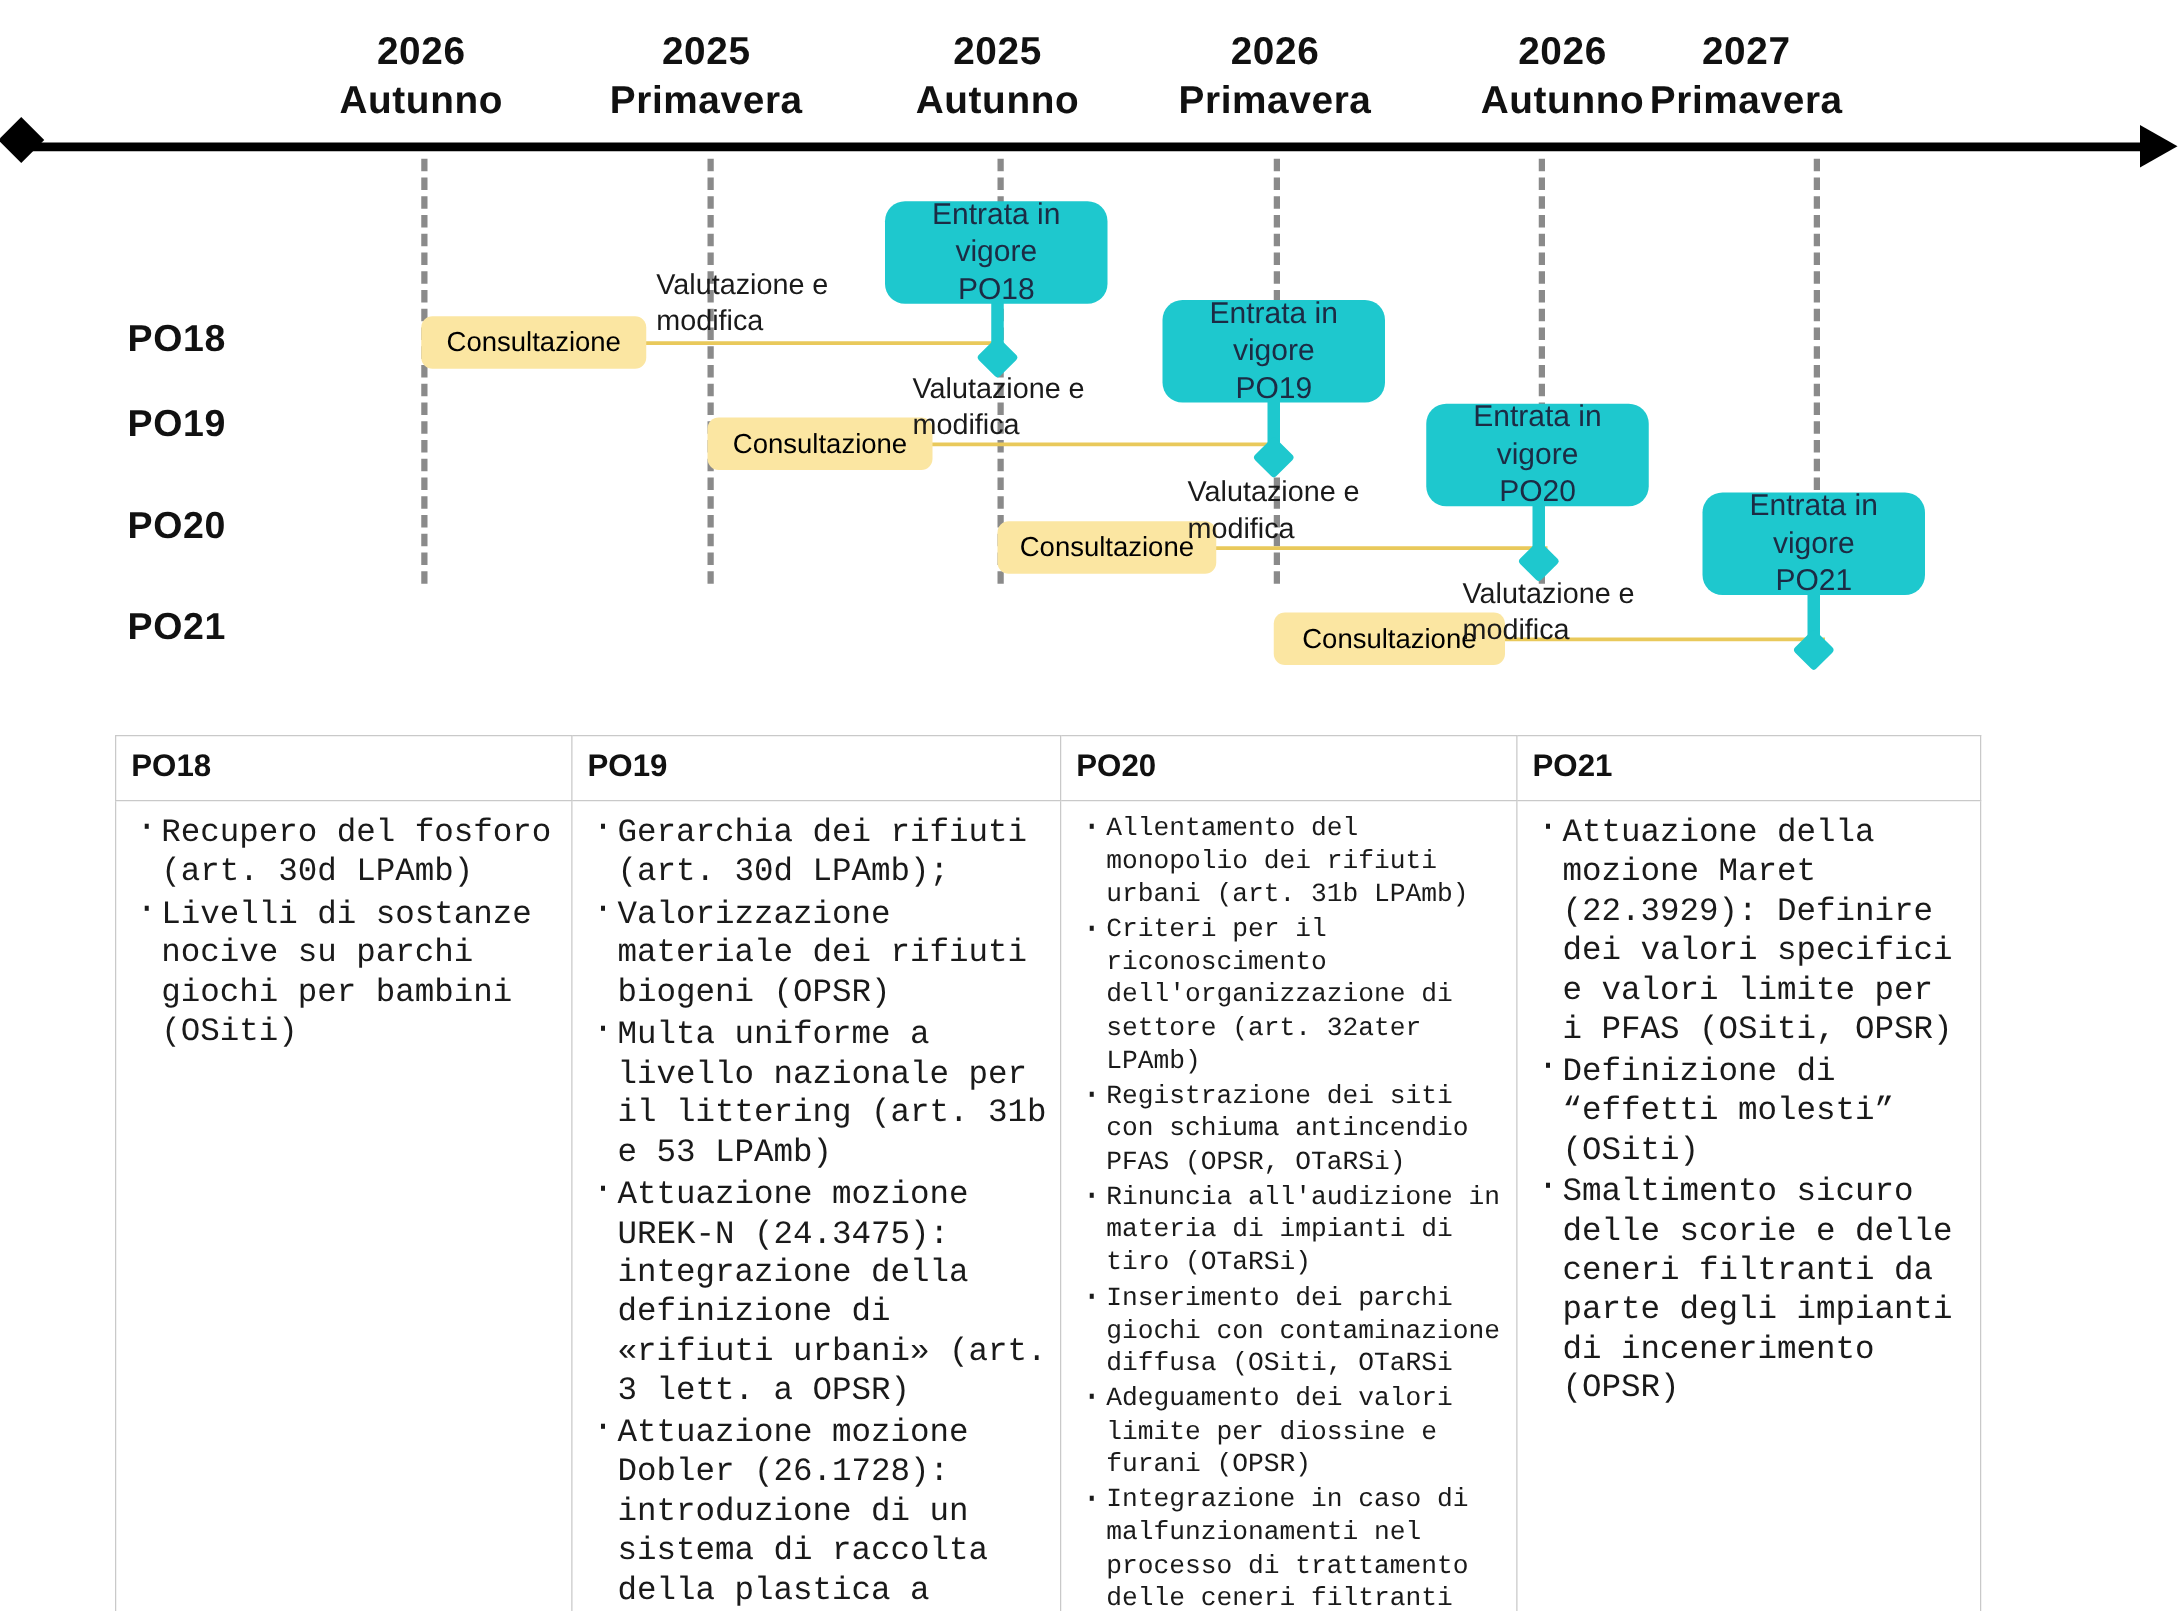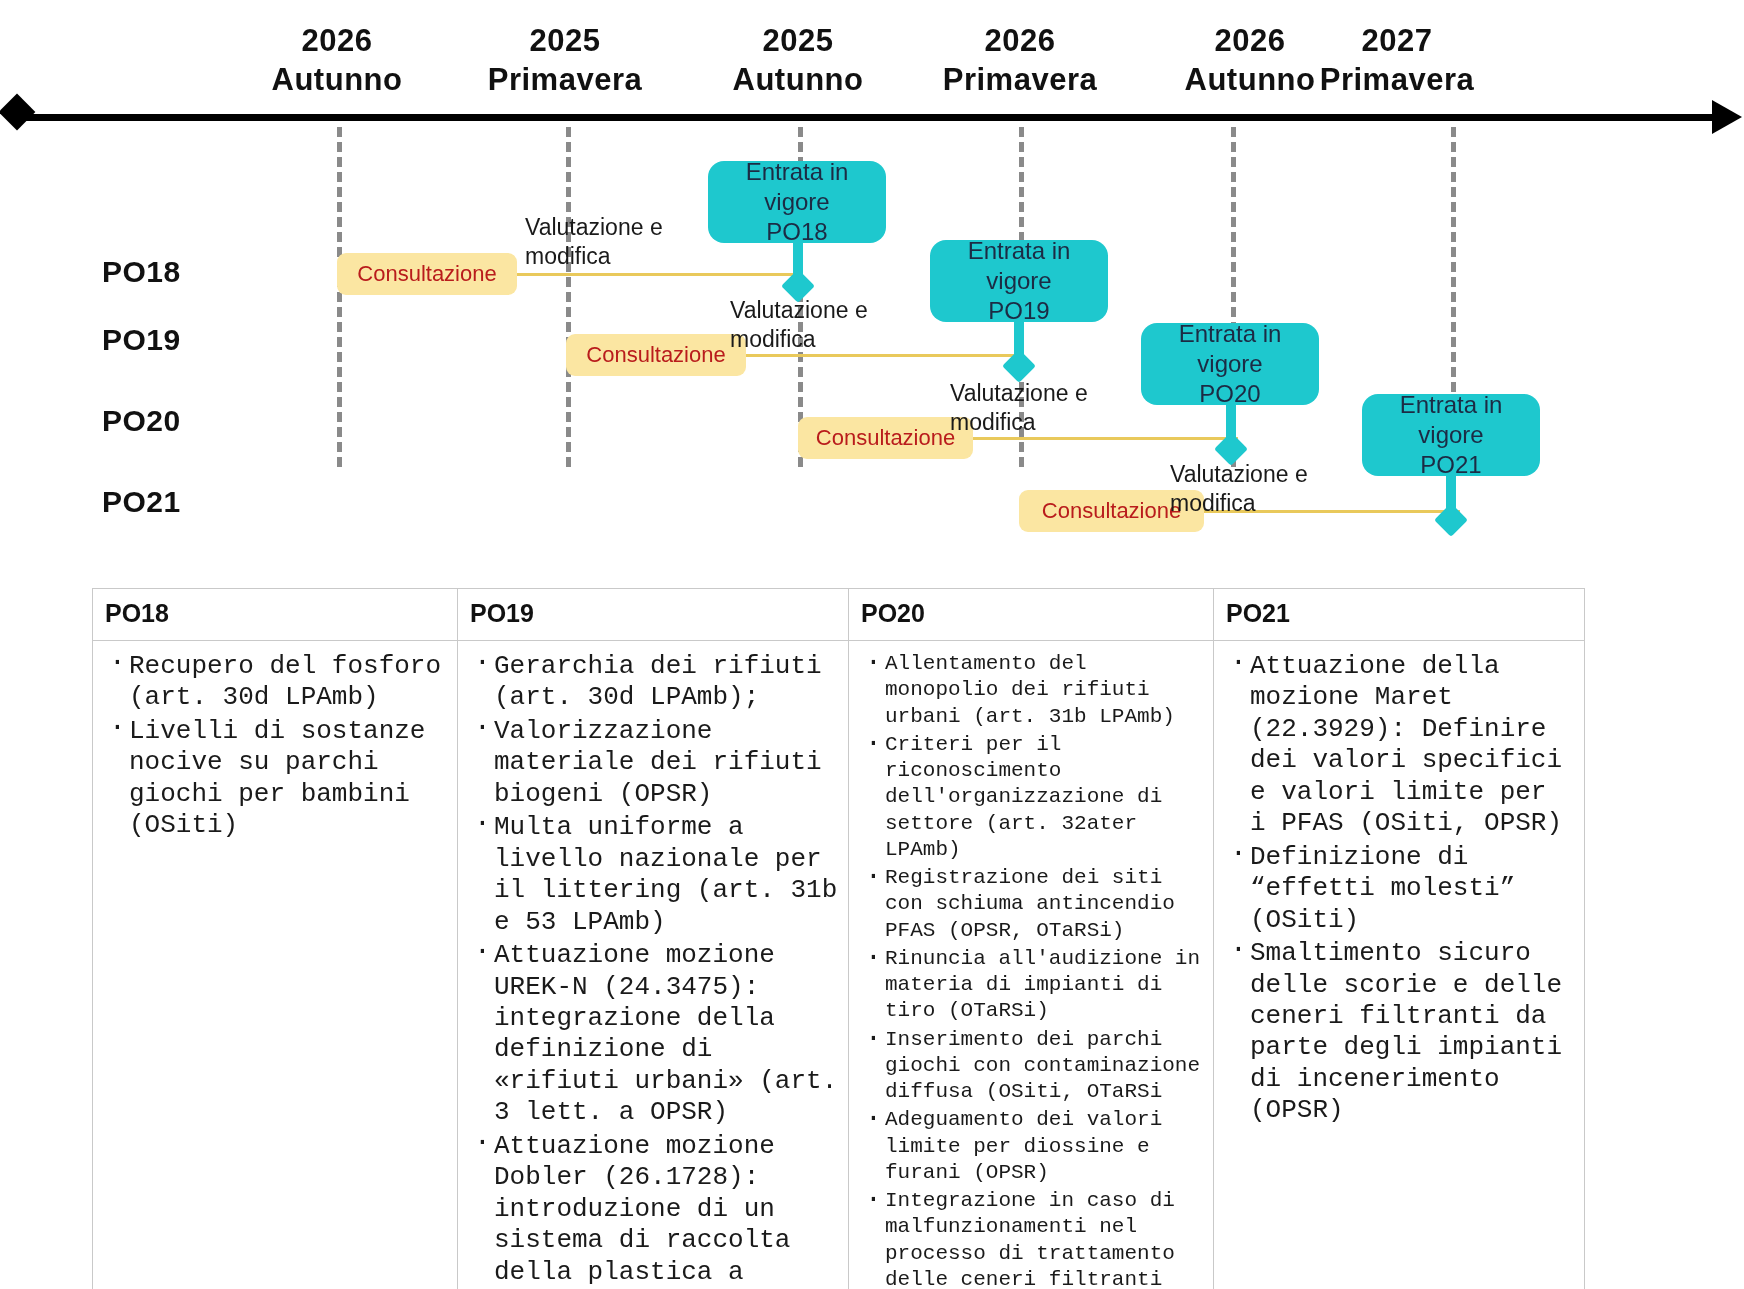--- a/index.html
+++ b/index.html
@@ -83,21 +83,21 @@
   
   .consult-pill {
     position: absolute;
     background: #fbe6a2;
     border-radius: 9px;
     height: 42px;
     display: flex;
     align-items: center;
     justify-content: center;
     font-size: 22px;
-    color: #b91c1c;
+    color: #000000;
     box-sizing: border-box;
     padding: 0 12px;
   }
   .consult-line {
     position: absolute;
     height: 3px;
     background: #e9c95b;
   }
 
   

